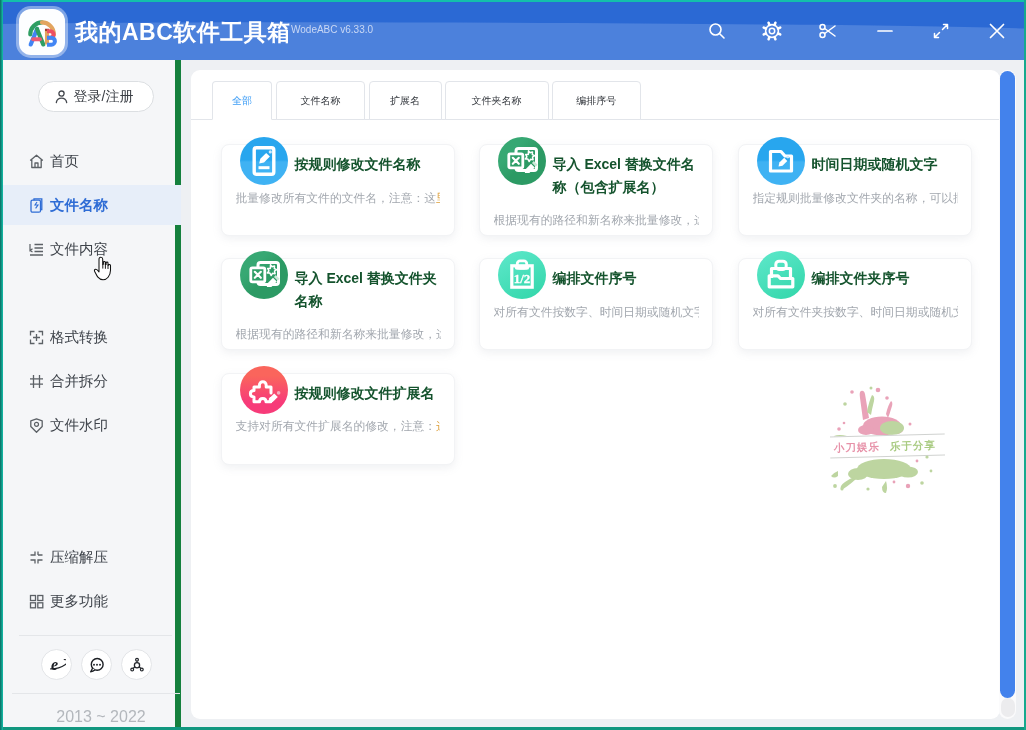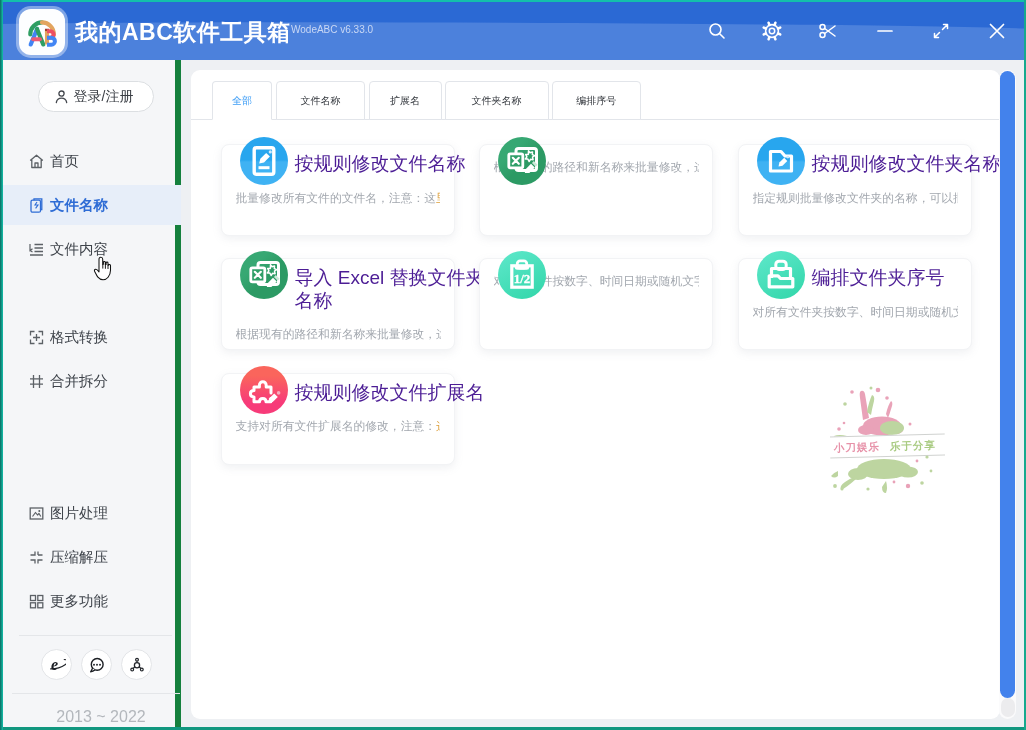--- a/index.html
+++ b/index.html
@@ -31,21 +31,21 @@
 #syears { position:absolute; left:9px; top:648px; width:178px; text-align:center; font-size:16px; color:#b3b7bc; }
 
 #panel { position:absolute; left:191px; top:70px; width:809px; height:649px; background:#ffffff; border-radius:9px; }
 
 .tab { position:absolute; top:11px; height:39px; line-height:38px; text-align:center; font-size:10px; color:#33373d; background:#fff; border:1px solid #e2e5ea; border-radius:4px 4px 0 0; }
 #tabline { position:absolute; left:0; top:49px; width:809px; height:1px; background:#e2e5ea; }
 .tabsel { color:#3f9ef6; border-bottom:1px solid #ffffff; z-index:2; }
 
 .card { position:absolute; width:234.5px; height:92px; background:#fff; border:1px solid #f2f3f5; border-radius:8px; box-shadow:0 3px 9px rgba(140,150,160,0.13); }
 .cicon { position:absolute; left:18px; top:-8px; width:48px; height:48px; border-radius:50%; }
-.ctitle { margin:8px 0 0 73px; font-size:19px; font-weight:normal; color:#4c1d95; line-height:22.5px; white-space:nowrap;}
+.ctitle { margin:8px 0 0 73px; font-size:14px; font-weight:bold; color:#14532d; line-height:22.5px; white-space:nowrap;}
 .cdesc { margin:12px 8px 0 14px; font-size:11.8px; color:#a2a7ae; line-height:20px; white-space:nowrap; overflow:hidden; } .d2 { margin-right:13.5px !important; } .warnbar { color:#dd9f3a; display:inline-block; width:4px; overflow:hidden; vertical-align:top; }
 
 #sbtrack { position:absolute; left:999px; top:70px; width:17px; height:649px; background:#fbfbfc; border-radius:8.5px; }
 #sbthumb { position:absolute; left:1px; top:1px; width:15px; height:627px; background:#4382ec; border-radius:7.5px; } #sbgray { position:absolute; left:1.5px; top:628px; width:14px; height:19px; background:#ececee; border-radius:7px; }
 </style>
 </head>
 <body>
 <div id="win">
 
   <div id="header">
@@ -129,27 +129,26 @@
           <path d="M8.5,5 L8.5,12 M5,8.5 L12,8.5" stroke="#5c6166" stroke-width="1.3"></path>
         </svg>
         <span class="mtxt">格式转换</span>
       </div>
     <div class="mitem" style="top:301px">
         <svg class="mic" viewBox="0 0 17 17">
           <path d="M5.5,2 L5.5,15 M11.5,2 L11.5,15 M2,5.8 L15,5.8 M2,11.2 L15,11.2" stroke="#5c6166" stroke-width="1.3"></path>
         </svg>
         <span class="mtxt">合并拆分</span>
       </div>
-    <div class="mitem" style="top:433px">
-        <svg class="mic" viewBox="0 0 17 17">
-          <rect x="2.2" y="3" width="12.6" height="11" fill="none" stroke="#5c6166" stroke-width="1.3"></rect>
-          <path d="M4.5,11.5 L7.5,7.5 L9.5,10 L11,8.5 L12.8,11.5" fill="none" stroke="#5c6166" stroke-width="1.2" stroke-linejoin="round"></path>
-          <circle cx="11.3" cy="6" r="1" fill="#5c6166"></circle>
-        </svg>
-        <span class="mtxt">图片处理</span>
+    <div class="mitem" style="top:345px">
+        <svg class="mic" viewBox="0 0 17 17">
+          <path d="M8.5,1.8 L14.2,3.8 L14.2,9.5 L8.5,15.2 L2.8,9.5 L2.8,3.8 Z" fill="none" stroke="#5c6166" stroke-width="1.3" stroke-linejoin="round"></path>
+          <circle cx="8.5" cy="7.3" r="2" fill="none" stroke="#5c6166" stroke-width="1.2"></circle>
+        </svg>
+        <span class="mtxt">文件水印</span>
       </div>
     <div class="mitem" style="top:521px">
         <svg class="mic" viewBox="0 0 17 17">
           <rect x="2.5" y="2.5" width="5" height="5" fill="none" stroke="#5c6166" stroke-width="1.3"></rect>
           <rect x="9.8" y="2.5" width="5" height="5" fill="none" stroke="#5c6166" stroke-width="1.3"></rect>
           <rect x="2.5" y="9.8" width="5" height="5" fill="none" stroke="#5c6166" stroke-width="1.3"></rect>
           <rect x="9.8" y="9.8" width="5" height="5" fill="none" stroke="#5c6166" stroke-width="1.3"></rect>
         </svg>
         <span class="mtxt">更多功能</span>
       </div>
@@ -208,29 +207,30 @@
     </div>
     <div class="card" style="left:287.5px; top:74px;">
       <div class="cicon" style="background:linear-gradient(135deg,#37a873 30%,#2c9a64 55%);"><svg width="48" height="48" viewBox="0 0 48 48">
             <rect x="18" y="11.5" width="20.5" height="22" rx="2.5" fill="none" stroke="#fff" stroke-width="3"></rect>
             <rect x="10.8" y="16.8" width="14" height="14" rx="1.5" fill="#2f9f68" stroke="#fff" stroke-width="2.8"></rect>
             <path d="M14.8,20.8 L20.8,26.8 M20.8,20.8 L14.8,26.8" stroke="#fff" stroke-width="2.2" stroke-linecap="round"></path>
             <path d="M30.5,13.8 l1.5,1.9 l2.5,-0.8 l-0.2,2.6 l2.3,1.1 l-2.1,1.5 l0.6,2.6 l-2.6,-0.4 l-1.4,2.2 l-1.2,-2.4 l-2.6,-0.1 l1.6,-2.1 l-1.2,-2.4 l2.6,0 Z" fill="none" stroke="#fff" stroke-width="1.5" stroke-linejoin="round"></path>
             <path d="M26.8,36 L27.6,32.2 L33,26.8 L36.8,30.6 L31.4,36 Z" fill="#fff"></path>
             <path d="M33.9,25.9 l1.9,-1.9 l3.8,3.8 l-1.9,1.9 Z" fill="#cde9d9"></path>
           </svg></div>
+      <div class="ctitle">导入 Excel 替换文件名<br>称（包含扩展名）</div>
       <div class="cdesc d2">根据现有的路径和新名称来批量修改，这里</div>
     </div>
     <div class="card" style="left:546.5px; top:74px;">
       <div class="cicon" style="background:linear-gradient(180deg,#28a6ee 48%,#3fb2f3 52%);"><svg width="48" height="48" viewBox="0 0 48 48">
             <path d="M13.5,14.5 L24,14.5 L28,19 L34.5,19 L34.5,34 L13.5,34 Z" fill="none" stroke="#fff" stroke-width="3.2" stroke-linejoin="round"></path>
             <path d="M21.5,29.5 L22.4,25.6 L27.2,20.8 L30.3,23.9 L25.5,28.7 Z" fill="#fff"></path>
             <circle cx="30.8" cy="20.1" r="1.4" fill="#cfeafd"></circle>
           </svg></div>
-      <div class="ctitle">按规则修改文件夹名称</div>
+      <div class="ctitle">时间日期或随机文字</div>
       <div class="cdesc d2">指定规则批量修改文件夹的名称，可以批量</div>
     </div>
 
     <div class="card" style="left:29.5px; top:188px;">
       <div class="cicon" style="background:linear-gradient(135deg,#37a873 30%,#2c9a64 55%);"><svg width="48" height="48" viewBox="0 0 48 48">
             <rect x="18" y="11.5" width="20.5" height="22" rx="2.5" fill="none" stroke="#fff" stroke-width="3"></rect>
             <rect x="10.8" y="16.8" width="14" height="14" rx="1.5" fill="#2f9f68" stroke="#fff" stroke-width="2.8"></rect>
             <path d="M14.8,20.8 L20.8,26.8 M20.8,20.8 L14.8,26.8" stroke="#fff" stroke-width="2.2" stroke-linecap="round"></path>
             <path d="M30.5,13.8 l1.5,1.9 l2.5,-0.8 l-0.2,2.6 l2.3,1.1 l-2.1,1.5 l0.6,2.6 l-2.6,-0.4 l-1.4,2.2 l-1.2,-2.4 l-2.6,-0.1 l1.6,-2.1 l-1.2,-2.4 l2.6,0 Z" fill="none" stroke="#fff" stroke-width="1.5" stroke-linejoin="round"></path>
             <path d="M26.8,36 L27.6,32.2 L33,26.8 L36.8,30.6 L31.4,36 Z" fill="#fff"></path>
@@ -239,20 +239,21 @@
       <div class="ctitle">导入 Excel 替换文件夹<br>名称</div>
       <div class="cdesc d2">根据现有的路径和新名称来批量修改，这里</div>
     </div>
     <div class="card" style="left:287.5px; top:188px;">
       <div class="cicon" style="background:linear-gradient(150deg,#5fe8cb,#31d6a9);"><svg width="48" height="48" viewBox="0 0 48 48">
             <rect x="13.8" y="14.8" width="20.4" height="21.4" fill="none" stroke="#fff" stroke-width="3.2"></rect>
             <rect x="19.3" y="9.8" width="9.4" height="7.2" rx="2.8" fill="none" stroke="#fff" stroke-width="2.8"></rect>
             <rect x="16.8" y="14.2" width="14.4" height="4.6" rx="2.3" fill="#fff"></rect>
             <text x="24" y="31.8" font-family="Liberation Serif, serif" font-size="13" font-weight="bold" fill="#fff" stroke="#fff" stroke-width="0.3" text-anchor="middle">1/2</text>
           </svg></div>
+      <div class="ctitle">编排文件序号</div>
       <div class="cdesc d2">对所有文件按数字、时间日期或随机文字批</div>
     </div>
     <div class="card" style="left:546.5px; top:188px;">
       <div class="cicon" style="background:linear-gradient(150deg,#5fe8cb,#31d6a9);"><svg width="48" height="48" viewBox="0 0 48 48">
             <path d="M14.5,27 L14.5,17.5 L33.5,17.5 L33.5,27" fill="none" stroke="#fff" stroke-width="3.2" stroke-linejoin="round"></path>
             <rect x="18.8" y="10.2" width="10.4" height="8.2" rx="3.2" fill="none" stroke="#fff" stroke-width="3"></rect>
             <path d="M12.2,35.8 L12.2,24.8 L21,24.8 L23.5,27.5 L35.8,27.5 L35.8,35.8 Z" fill="none" stroke="#fff" stroke-width="3.2" stroke-linejoin="round"></path>
           </svg></div>
       <div class="ctitle">编排文件夹序号</div>
       <div class="cdesc d2">对所有文件夹按数字、时间日期或随机文字</div>

